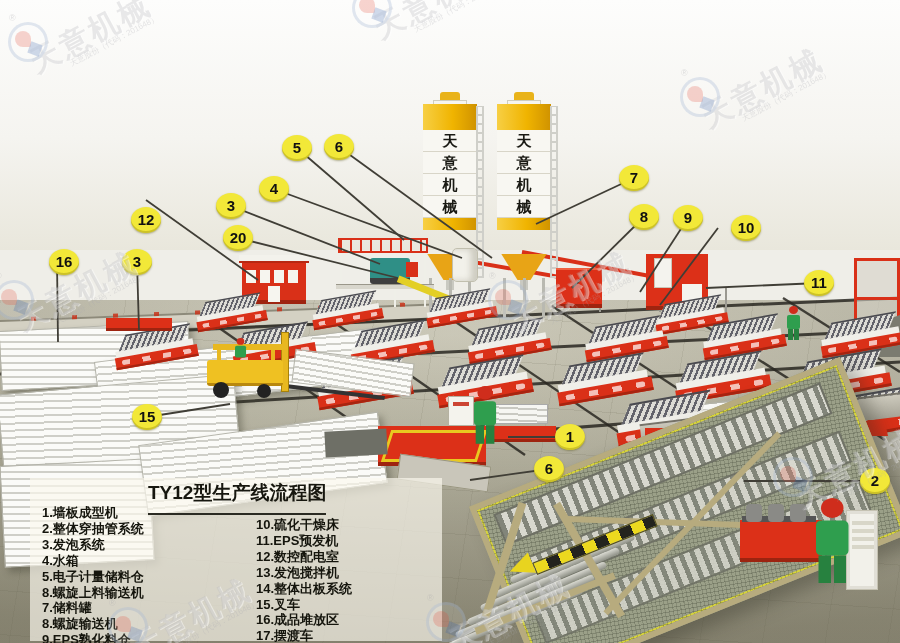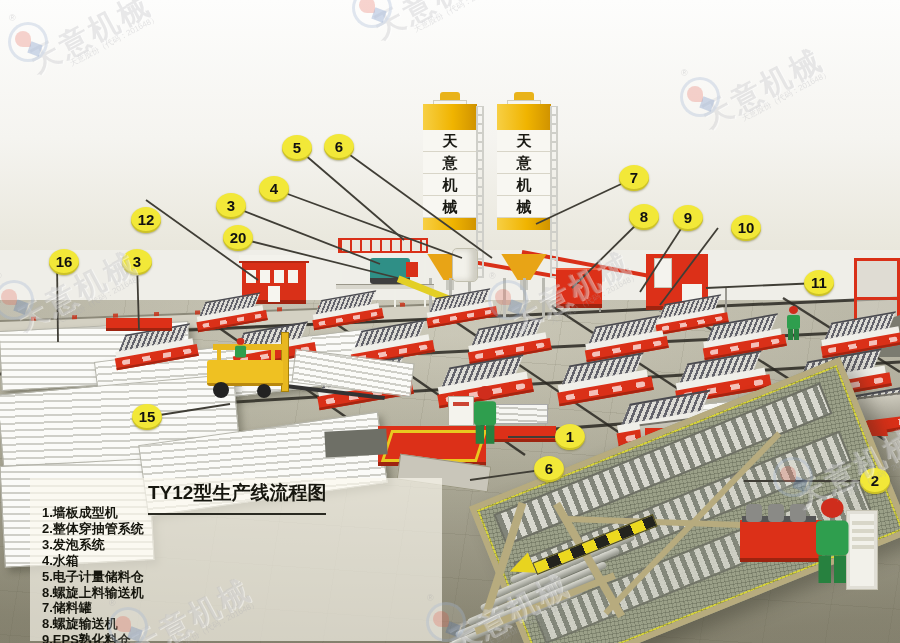--- a/index.html
+++ b/index.html
@@ -335,20 +335,30 @@
         <div>1.墙板成型机</div>
         <div>2.整体穿抽管系统</div>
         <div>3.发泡系统</div>
         <div>4.水箱</div>
         <div>5.电子计量储料仓</div>
         <div>8.螺旋上料输送机</div>
         <div>7.储料罐</div>
         <div>8.螺旋输送机</div>
         <div>9.EPS熟化料仓</div>
       </div>
+    <div class="legend-col lc2">
+        <div>10.硫化干燥床</div>
+        <div>11.EPS预发机</div>
+        <div>12.数控配电室</div>
+        <div>13.发泡搅拌机</div>
+        <div>14.整体出板系统</div>
+        <div>15.叉车</div>
+        <div>16.成品堆放区</div>
+        <div>17.摆渡车</div>
+      </div>
   </div>
 <div class="stack" style="left: 0px; top: 326px; width: 190px; height: 60px; transform: rotate(-3deg);"></div>
     <div class="stack" style="left: 96px; top: 344px; width: 292px; height: 52px; transform: rotate(-7deg);"></div>
     <div class="stack" style="left: 0px; top: 384px; width: 238px; height: 84px; transform: rotate(-5deg);"></div>
     <div class="stack" style="left: 2px; top: 462px; width: 150px; height: 102px; transform: rotate(-3deg);"></div>
     <div class="stack" style="left: 142px; top: 428px; width: 242px; height: 72px; transform: rotate(-8deg);"></div>
     <div class="stack" style="left: 690px; top: 396px; width: 155px; height: 36px; transform: rotate(-7deg);"></div>
     <div class="machine" style="left: 176px; top: 298px; transform: scale(0.68) rotate(-10deg); transform-origin: center top;">
       <div class="m-top"></div>
       <div class="m-mid"></div>

